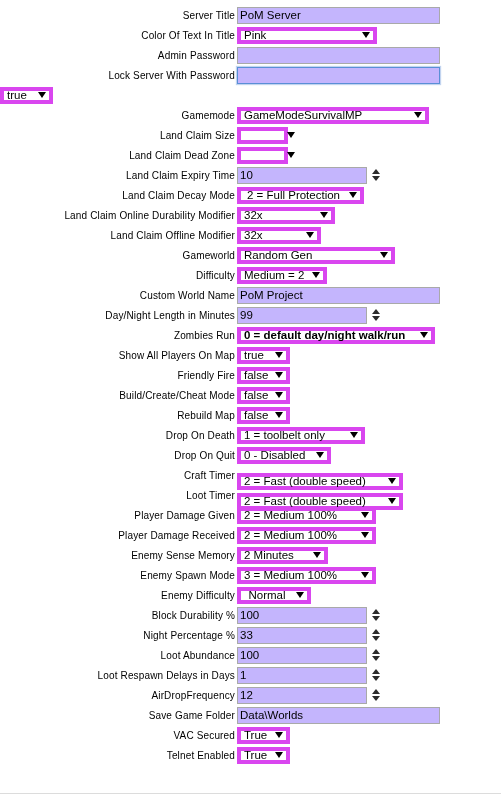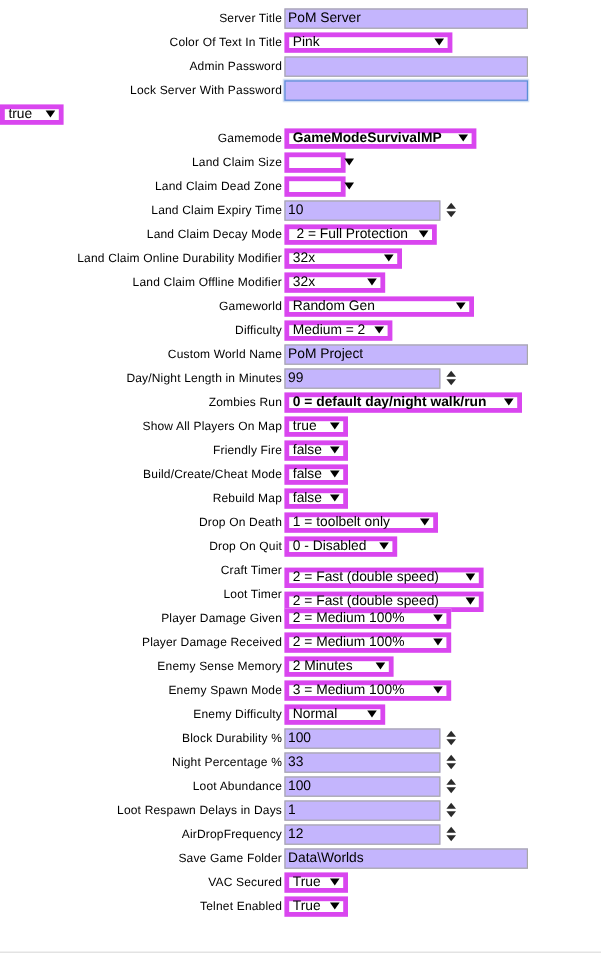--- a/index.html
+++ b/index.html
@@ -102,35 +102,35 @@
     flex: 0 0 auto;
     margin-left: 6px;
     width: 0; height: 0;
     border-left: 4px solid transparent;
     border-right: 4px solid transparent;
     border-top: 6px solid #000;
   }
   
   .w-pink      { width: 140px; }
   .w-bool      { width: 53px; }
-  .w-gamemode  { width: 160px; font-weight: bold; }
+  .w-gamemode  { width: 192px; }
   .w-small     { width: 44px; padding-left: 40px; }
   .w-decay     { width: 127px; text-align: center; }
   .w-online    { width: 98px; }
   .w-offline   { width: 84px; }
   .w-gameworld { width: 158px; }
   .w-diff      { width: 90px; }
   .w-zombies   { width: 198px; font-weight: bold; }
   .w-dropdeath { width: 128px; }
   .w-dropquit  { width: 94px; }
   .w-timer     { width: 166px; margin-top: 12px; }
   .w-damage    { width: 139px; }
   .w-sense     { width: 91px; }
   .w-spawn     { width: 139px; }
-  .w-enemydiff { width: 84px; }
+  .w-enemydiff { width: 74px; text-align: center; }
   .bottom-rule {
     position: absolute;
     left: 0;
     top: 793px;
     width: 501px;
     height: 1px;
     background: #dcdcdc;
   }
 </style>
 </head>

